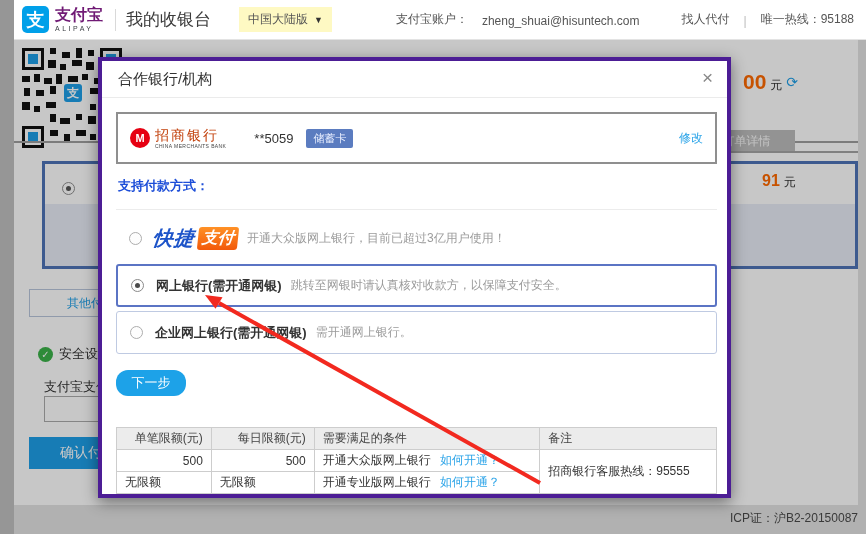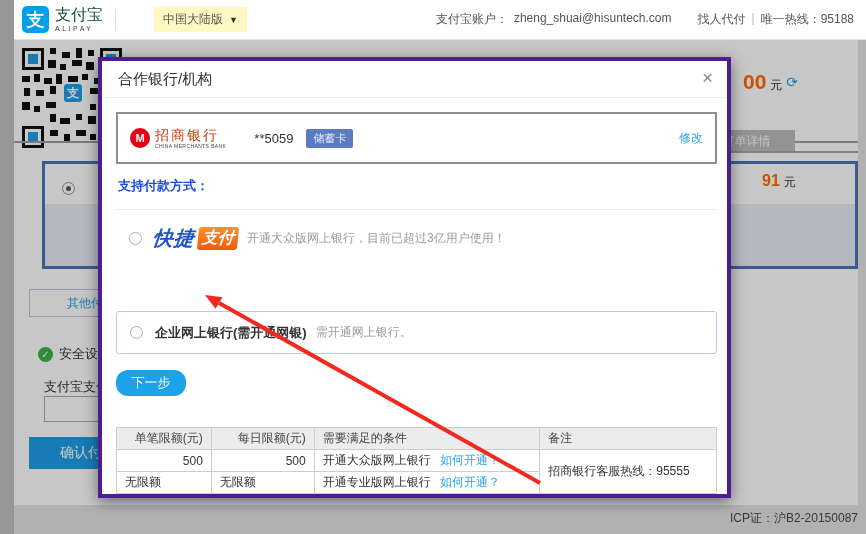--- a/index.html
+++ b/index.html
@@ -16,30 +16,30 @@
   
   .header {
     left:14px; top:0; width:852px; height:40px; background:#fff; z-index:2;
     display:flex; align-items:center; border-bottom:1px solid #e3e3e3;
   }
   .logo-square {
     width:27px; height:27px; border-radius:5px; background:#00a0e9; margin-left:8px;
     color:#fff; font-size:18px; font-weight:bold; display:flex; align-items:center; justify-content:center;
   }
   .logo-text { margin-left:6px; display:flex; flex-direction:column; line-height:1; }
-  .logo-cn { font-size:16px; font-weight:normal; color:#14532d; }
+  .logo-cn { font-size:16px; font-weight:bold; color:#701a75; }
   .logo-en { font-size:7px; color:#3a3d42; letter-spacing:2.5px; margin-top:2px; }
   .header-sep { width:1px; height:22px; background:#d9d9d9; margin:0 10px 0 12px; }
   .cashier-title { font-size:17px; color:#3c3c3c; }
   .region-dd {
     margin-left:28px; background:#fef9c3; color:#555; font-size:12px;
     padding:4px 9px; display:flex; align-items:center; gap:6px; cursor:pointer;
   }
   .region-dd .caret { font-size:9px; color:#333; }
-  .header-right { margin-left:auto; margin-right:12px; display:flex; align-items:flex-start; font-size:12px; color:#555; gap:6px; }
+  .header-right { margin-left:auto; margin-right:12px; display:flex; align-items:flex-end; font-size:12px; color:#555; gap:14px; }
   .header-right .hsep { color:#bbb; }
 
   
   .bg-content { left:14px; top:40px; width:852px; height:494px; background:#e3e3e3; z-index:2; }
   .bg-card { position:absolute; left:0; top:0; width:844px; height:465px; background:#ffffff; }
 
   .qr { position:absolute; left:6px; top:6px; width:104px; height:104px; }
 
   .bg-divider { position:absolute; left:0; top:101px; width:844px; height:2px; background:#9f9f9f; }
 
@@ -160,20 +160,21 @@
 
 <div class="abs header">
   <div class="logo-square">
     <span>支</span>
   </div>
   <div class="logo-text">
     <span class="logo-cn">支付宝</span>
     <span class="logo-en">ALIPAY</span>
   </div>
   <div class="header-sep"></div>
+  <div class="cashier-title">我的收银台</div>
   <div class="region-dd">
     <span>中国大陆版</span>
     <span class="caret">▼</span>
   </div>
   <div class="header-right">
     <span>支付宝账户：</span>
     <span>zheng_shuai@hisuntech.com</span>
     <span style="width:14px"></span>
     <span style="cursor:pointer">找人代付</span>
     <span class="hsep">|</span>
@@ -316,20 +317,25 @@
 
   <div class="opt opt1">
     <span class="radio"></span>
     <span class="kjzf">
       <span class="kjzf-blue">快捷</span>
       <span class="kjzf-orange">支付</span>
     </span>
     <span class="opt-desc">开通大众版网上银行，目前已超过3亿用户使用！</span>
   </div>
 
+  <div class="opt opt2">
+    <span class="radio sel"></span>
+    <span class="opt-label">网上银行(需开通网银)</span>
+    <span class="opt-desc">跳转至网银时请认真核对收款方，以保障支付安全。</span>
+  </div>
 
   <div class="opt opt3">
     <span class="radio"></span>
     <span class="opt-label">企业网上银行(需开通网银)</span>
     <span class="opt-desc">需开通网上银行。</span>
   </div>
 
   <div class="next-btn">
     <span>下一步</span>
   </div>

